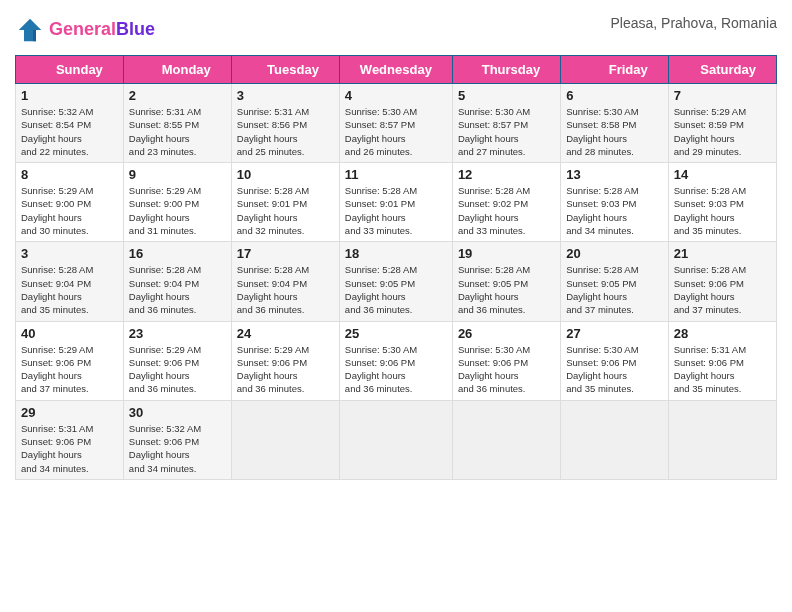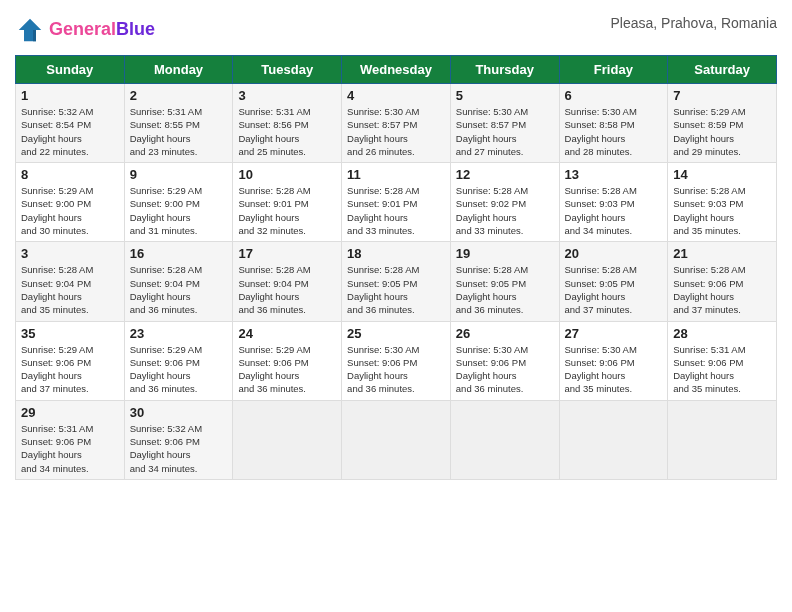--- a/index.html
+++ b/index.html
@@ -45,26 +45,26 @@
     .calendar-subtitle {
       font-size: 14px;
       color: #555;
     }
     .calendar-table {
       width: 100%;
       border-collapse: collapse;
       border: 1px solid #ccc;
     }
     .calendar-table th {
-      background: #15803d;
+      background: #ec4899;
       color: #fff;
       font-size: 13px;
       font-weight: bold;
-      padding: 6px 12px;
-      text-align: center;
+      padding: 6px 20px;
+      text-align: right;
       border: 1px solid #1a5f8f;
     }
     .calendar-table td {
       width: calc(100%/7);
       vertical-align: top;
       padding: 4px 5px;
       border: 1px solid #ddd;
       background: #fff;
       font-size: 10px;
       color: #333;
@@ -314,21 +314,21 @@
           <div class="day-info">
             Sunrise: 5:28 AM<br>
             Sunset: 9:06 PM<br>
             Daylight hours<br>
             and 37 minutes.
           </div>
         </td>
         </tr>
         <tr>
           <td style="background: rgb(255, 255, 255);">
-          <span class="day-number">35</span>
+          <span class="day-number">40</span>
           <div class="day-info">
             Sunrise: 5:29 AM<br>
             Sunset: 9:06 PM<br>
             Daylight hours<br>
             and 37 minutes.
           </div>
         </td>
           <td style="background: rgb(255, 255, 255);">
           <span class="day-number">23</span>
           <div class="day-info">

